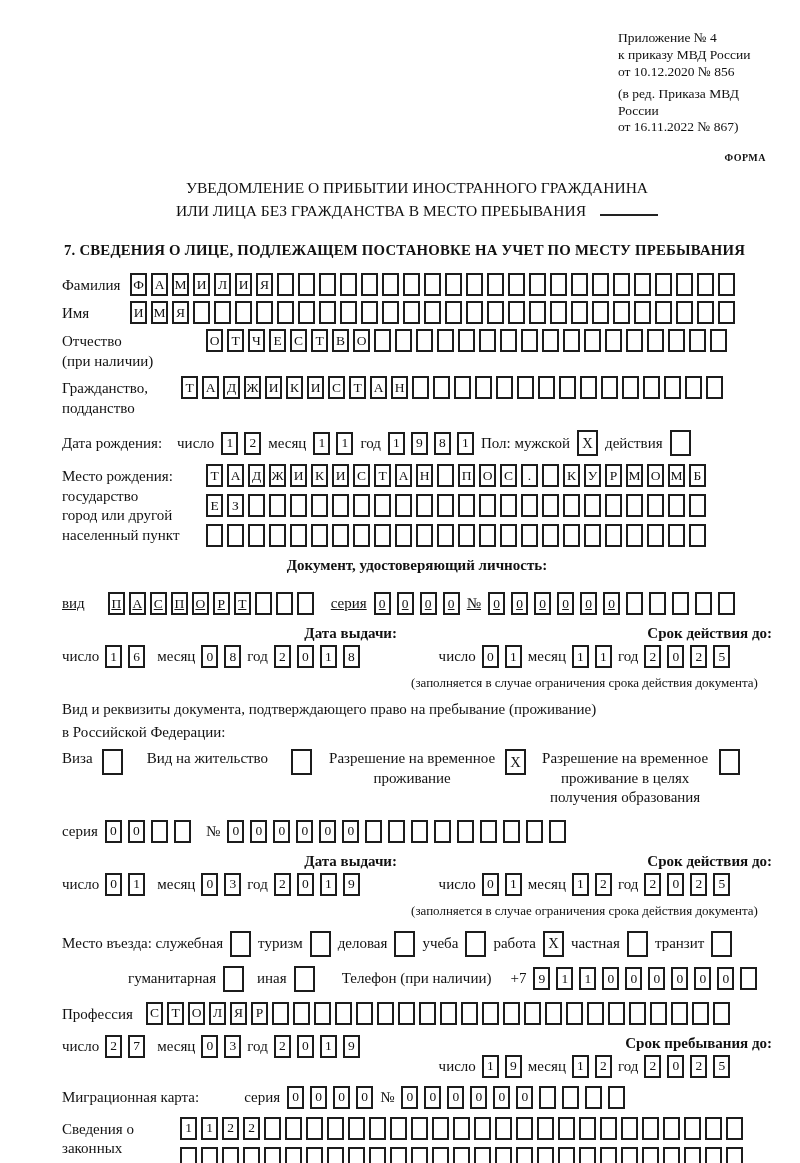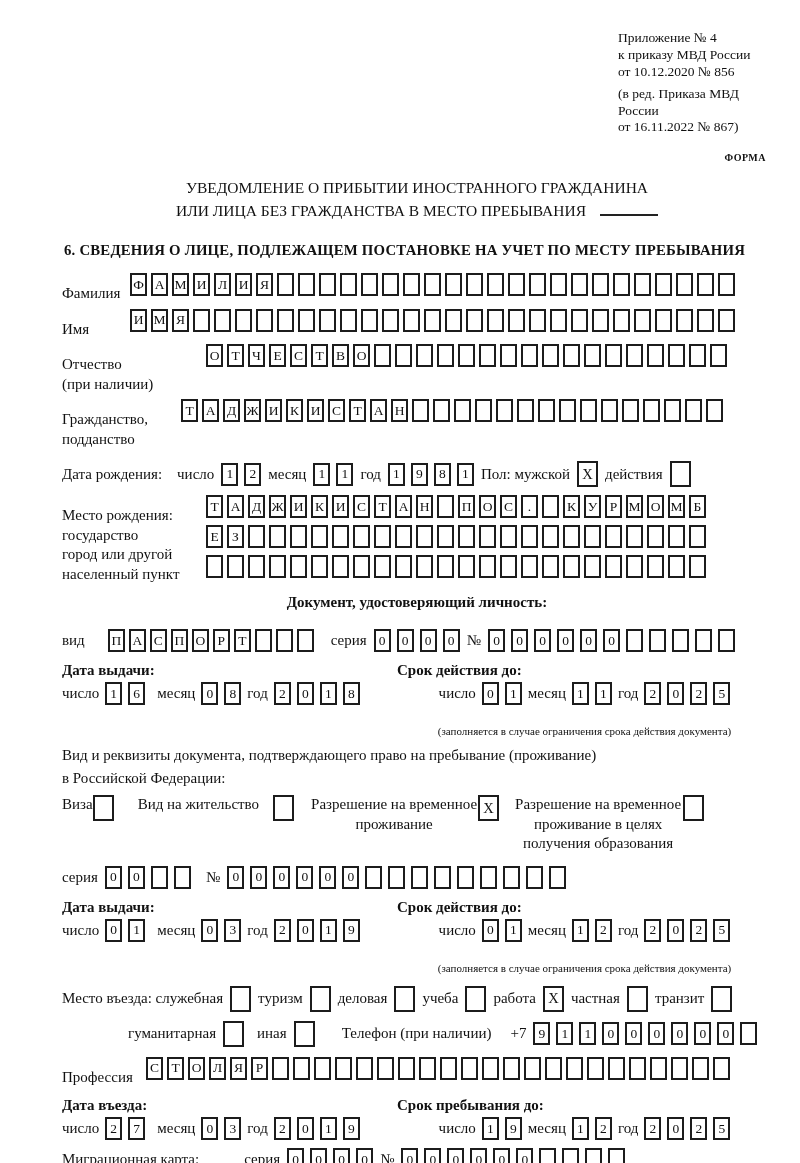--- a/index.html
+++ b/index.html
@@ -9,44 +9,44 @@
   
   .hdr{margin-left:556px;line-height:1.25;font-size:13.5px;}
   .hdr .ed{margin-top:5px;}
   .forma{ text-align:right;font-weight:bold;font-size:10px;margin:16px 6px 0 0;letter-spacing:.5px;}
   
   .title{text-align:center;font-weight:normal;font-size:15.5px;margin-top:14px;line-height:1.45;}
   .blank-line{display:inline-block;width:58px;border-bottom:2px solid #222;margin-left:14px;}
   .sec{font-weight:bold;font-size:14.8px;margin:20px 0 14px 2px;letter-spacing:.2px;}
   
   .row{display:flex;align-items:flex-start;margin-top:5px;}
-  .lbl{flex:none;line-height:1.3;padding-top:3px;margin-top:8px;}
+  .lbl{flex:none;line-height:1.3;padding-top:3px;}
   .w68{width:68px}.w119{width:119px}.w144{width:144px}.w78{width:84px}.w112{width:118px}
   .cells{display:flex;gap:4px;flex:none;}
   .cell{flex:none;width:13px;height:19px;border:2px solid #1c1c1c;display:flex;
         align-items:center;justify-content:center;font-size:13.5px;background:#fff;}
   .stack{display:flex;flex-direction:column;gap:7px;}
   
   .box{flex:none;width:17px;height:22px;border:2px solid #1c1c1c;display:flex;
        align-items:center;justify-content:center;font-size:14.5px;}
   
   .iline{display:flex;align-items:center;gap:7px;margin-top:8px;flex-wrap:nowrap;}
   .iline .txt{flex:none;}
   .dt{gap:6px;}
   .doc-head{text-align:center;font-weight:bold;margin:10px 0 4px 0;font-size:15px;}
   .dates{display:flex;margin-top:10px;}
   .dhalf{display:flex;flex-direction:column;}
   .dhalf.left{width:335px;flex:none;}
   .dhalf.right{flex:1;}
-  .dhead{font-weight:bold;text-align:left;margin-bottom:3px;}
+  .dhead{font-weight:bold;text-align:right;margin-bottom:3px;}
   .dline{display:flex;align-items:center;gap:6px;}
-  .dnote{font-size:11px;text-align:center;margin-top:20px;}
+  .dnote{font-size:13px;text-align:center;margin-top:7px;}
   .ptext{flex:none;text-align:center;line-height:1.3;}
   .permits{display:flex;align-items:flex-start;gap:10px;margin-top:8px;}
-  .permits .grp{display:flex;align-items:flex-start;gap:0;}
+  .permits .grp{display:flex;align-items:flex-start;gap:9px;}
   .mt10{margin-top:10px}.mt6{margin-top:6px}
 </style>
 </head>
 <body>
 
 <div class="page">
 
   <div class="hdr">
     <div>Приложение № 4</div>
     <div>к приказу МВД России</div>
@@ -55,21 +55,21 @@
     <div>от 16.11.2022 № 867)</div>
   </div>
 
   <div class="forma">ФОРМА</div>
 
   <div class="title">
     <div>УВЕДОМЛЕНИЕ О ПРИБЫТИИ ИНОСТРАННОГО ГРАЖДАНИНА</div>
     <div><span>ИЛИ ЛИЦА БЕЗ ГРАЖДАНСТВА В МЕСТО ПРЕБЫВАНИЯ</span><span class="blank-line"></span></div>
   </div>
 
-  <div class="sec">6. СВЕДЕНИЯ О ЛИЦЕ, ПОДЛЕЖАЩЕМ ПОСТАНОВКЕ НА УЧЕТ ПО МЕСТУ ПРЕБЫВАНИЯ</div>
+  <div class="sec">7. СВЕДЕНИЯ О ЛИЦЕ, ПОДЛЕЖАЩЕМ ПОСТАНОВКЕ НА УЧЕТ ПО МЕСТУ ПРЕБЫВАНИЯ</div>
 
   <div class="row">
     <div class="lbl w68">Фамилия</div>
     <div class="cells">
         <span class="cell">Ф</span>
         <span class="cell">А</span>
         <span class="cell">М</span>
         <span class="cell">И</span>
         <span class="cell">Л</span>
         <span class="cell">И</span>
@@ -312,21 +312,21 @@
           <span class="cell"></span>
           <span class="cell"></span>
           <span class="cell"></span>
           <span class="cell"></span>
         </div>
     </div>
   </div>
 
   <div class="doc-head">Документ, удостоверяющий личность:</div>
 
-  <div class="iline" style="margin-top:18px;">
+  <div class="iline" style="margin-top:18px;text-decoration:underline;">
     <span class="txt">вид</span>
     <div class="cells" style="margin-left:16px">
         <span class="cell">П</span>
         <span class="cell">А</span>
         <span class="cell">С</span>
         <span class="cell">П</span>
         <span class="cell">О</span>
         <span class="cell">Р</span>
         <span class="cell">Т</span>
         <span class="cell"></span>
@@ -569,21 +569,20 @@
         <span class="cell"></span>
         <span class="cell"></span>
         <span class="cell"></span>
         <span class="cell"></span>
         <span class="cell"></span>
       </div>
   </div>
 
   <div class="dates">
     <div class="dhalf left">
-      <div class="dhead">Дата въезда:</div>
       <div class="dline">
         <span>число</span>
         <div class="cells dt">
             <span class="cell">2</span>
             <span class="cell">7</span>
           </div>
         <span style="margin-left:6px">месяц</span>
         <div class="cells dt">
             <span class="cell">0</span>
             <span class="cell">3</span>

